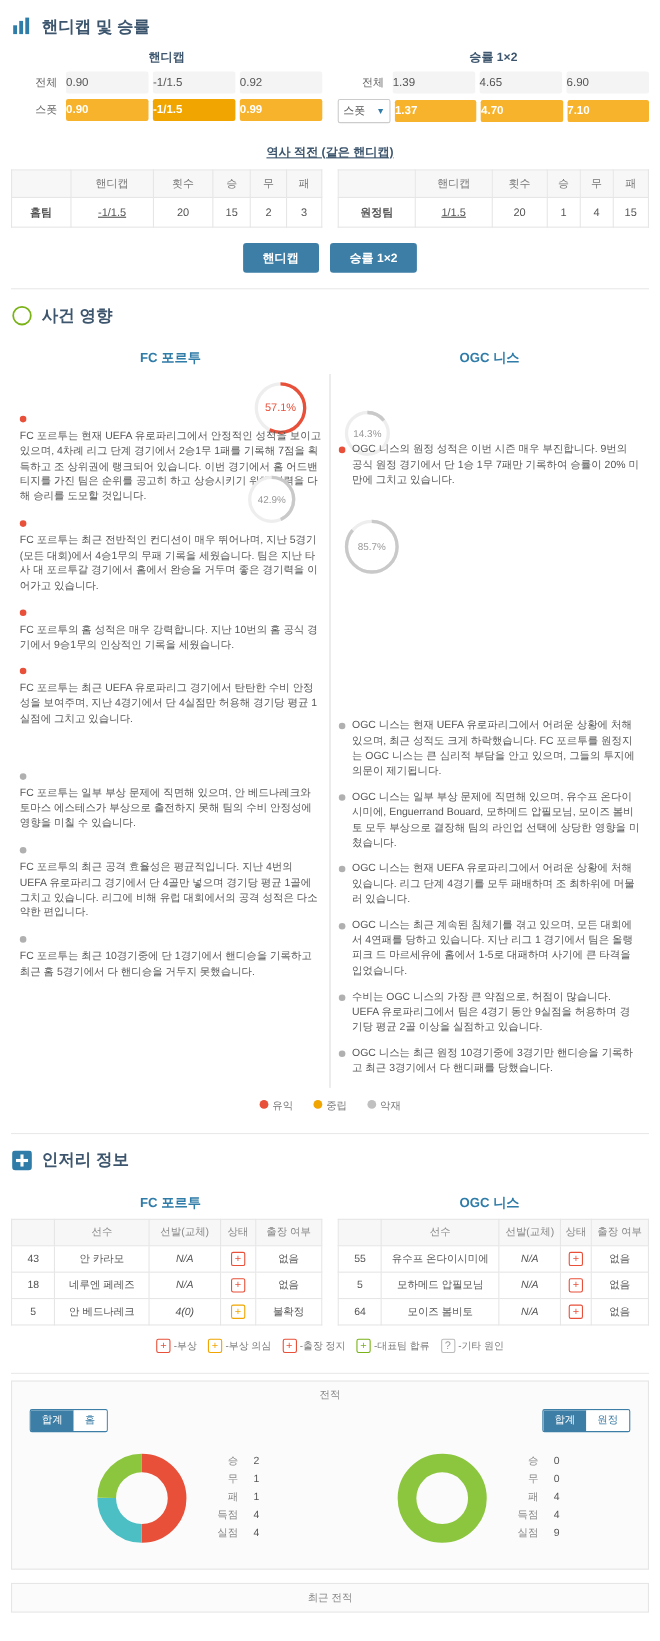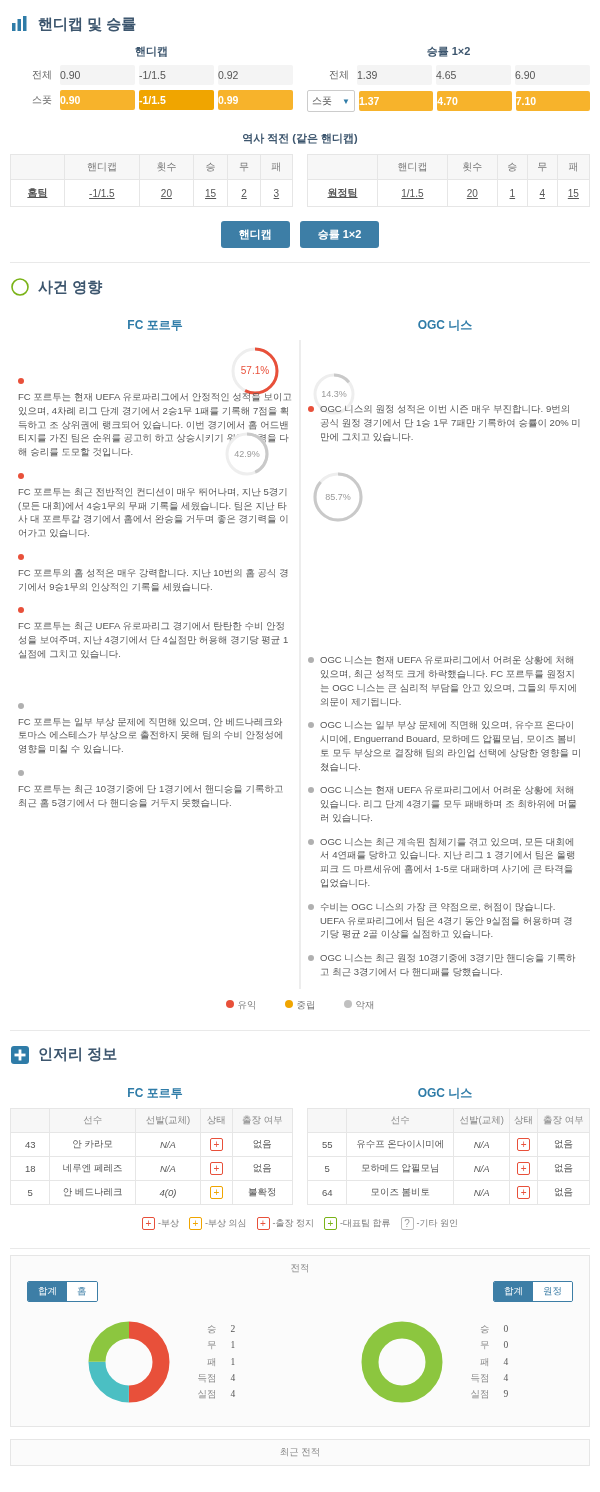--- a/index.html
+++ b/index.html
@@ -40,29 +40,29 @@
   .cell.odd { background:#f7b32b; color:#fff; font-weight:bold; }
   .cell.odd2 { background:#f0a500; color:#fff; font-weight:bold; }
   .sel {
     flex:0 0 48px; text-align:left; padding:3px 4px; font-size:10px;
     border:1px solid #ccc; background:#fff; border-radius:2px; color:#555;
     display:flex; justify-content:space-between; align-items:center;
   }
   .sel .cv { font-size:8px; color:#2f7ca8; }
 
   
-  .hist-title { text-align:center; font-weight:bold; font-size:11px; color:#3d566e; margin:14px 0 8px; }
+  .hist-title { text-align:center; font-weight:bold; font-size:11px; color:#3d566e; margin:14px 0 8px;text-decoration:underline; }
   .hist-row { display:flex; padding:0 10px; gap:14px; }
   table.hist { width:100%; border-collapse:collapse; font-size:10px; }
   table.hist th {
     background:#f7f7f7; color:#777; font-weight:normal; padding:5px 2px;
     border:1px solid #e6e6e6; text-align:center;
   }
   table.hist td {
-    padding:6px 2px; border:1px solid #e6e6e6; text-align:center; color:#555;text-decoration:underline;
+    padding:6px 2px; border:1px solid #e6e6e6; text-align:center; color:#555;
   }
   td.teamcell { color:#2f7ca8; font-weight:bold; }
   td.hcval { color:#e8503a; text-decoration:underline; }
 
   .btn-row { display:flex; justify-content:center; gap:10px; margin:14px 0 4px; }
   .btn {
     background:#3d7ea6; color:#fff; padding:6px 18px; border-radius:3px;
     font-size:11px; font-weight:bold;
   }
 
@@ -80,21 +80,21 @@
   }
   .ev-cols { display:flex; gap:0; position:relative; }
   .ev-col { width:50%; padding:0 8px; }
   .ev-col.left { text-align:left; }
   .ev-item { display:flex; gap:6px; margin-bottom:10px; line-height:1.45; font-size:9.5px; color:#555; }
   .ev-item .dot { width:6px; height:6px; border-radius:50%; flex:0 0 6px; margin-top:4px; }
   .dot.good { background:#e8503a; }
   .dot.bad  { background:#b0b0b0; }
   .ev-item .tx { flex:1; }
   .ev-col.left .ev-item { flex-direction:column; }
-  .legend { display:flex; justify-content:center; gap:28px; padding:10px 0 4px; font-size:9.5px; color:#777; }
+  .legend { display:flex; justify-content:center; gap:18px; padding:10px 0 4px; font-size:9.5px; color:#777; }
   .legend span.d { display:inline-block; width:8px; height:8px; border-radius:50%; margin-right:4px; }
 
   
   .inj-head { display:flex; padding:6px 10px 2px; }
   .inj-head div { flex:1; text-align:center; color:#2f7ca8; font-weight:bold; font-size:12px; padding:4px 0; }
   .inj-row { display:flex; padding:0 10px; gap:14px; }
   table.inj { width:100%; border-collapse:collapse; font-size:9.5px; }
   table.inj th {
     background:#f7f7f7; color:#888; font-weight:normal; padding:5px 2px;
     border:1px solid #e6e6e6; text-align:center;
@@ -107,21 +107,21 @@
   }
   .b-red { color:#e8503a; border-color:#e8503a; background:#fff; }
   .b-yel { color:#f0a500; border-color:#f0a500; background:#fff; }
   .b-grn { color:#7ab317; border-color:#7ab317; background:#fff; }
   .b-gry { color:#999; border-color:#bbb; background:#fff; }
 
   .inj-legend { display:flex; justify-content:center; flex-wrap:wrap; gap:10px; padding:12px 10px 4px; font-size:9px; color:#777; align-items:center;}
   .inj-legend .li { display:flex; align-items:center; gap:3px; }
 
   
-  .panel { margin:6px 10px 0; border:1px solid #e6e6e6; background:#fbfbfb;font-family:Liberation Serif, serif; }
+  .panel { margin:6px 10px 0; border:1px solid #e6e6e6; background:#fbfbfb; }
   .panel-title { text-align:center; font-size:9.5px; color:#888; padding:6px 0; }
   .tog-row { display:flex; justify-content:space-between; padding:0 16px;gap:34px; }
   .tog { display:inline-flex; border:1px solid #3d7ea6; border-radius:2px; overflow:hidden; }
   .tog span { padding:3px 10px; font-size:9.5px; color:#3d7ea6; background:#fff; }
   .tog span.on { background:#3d7ea6; color:#fff; }
 
   .donut-row { display:flex; align-items:center; padding:14px 16px 18px; }
   .donut-half { flex:1; display:flex; align-items:center; justify-content:center; gap:16px; }
   .stat-list { font-size:9.5px; color:#666; }
   .stat-list div { display:flex; gap:14px; justify-content:flex-end; line-height:1.7; }
@@ -296,20 +296,24 @@
         </div>
 
         <div style="height:28px"></div>
 
         <div class="ev-item">
           <span class="dot bad"></span>
           <span class="tx">FC 포르투는 일부 부상 문제에 직면해 있으며, 안 베드나레크와 토마스 에스테스가 부상으로 출전하지 못해 팀의 수비 안정성에 영향을 미칠 수 있습니다.</span>
         </div>
         <div class="ev-item">
           <span class="dot bad"></span>
+          <span class="tx">FC 포르투의 최근 공격 효율성은 평균적입니다. 지난 4번의 UEFA 유로파리그 경기에서 단 4골만 넣으며 경기당 평균 1골에 그치고 있습니다. 리그에 비해 유럽 대회에서의 공격 성적은 다소 약한 편입니다.</span>
+        </div>
+        <div class="ev-item">
+          <span class="dot bad"></span>
           <span class="tx">FC 포르투는 최근 10경기중에 단 1경기에서 핸디승을 기록하고 최근 홈 5경기에서 다 핸디승을 거두지 못했습니다.</span>
         </div>
       </div>
 
       <div class="ev-col">
         <div style="height:62px"></div>
         <div class="ev-item">
           <span class="dot good"></span>
           <span class="tx">OGC 니스의 원정 성적은 이번 시즌 매우 부진합니다. 9번의 공식 원정 경기에서 단 1승 1무 7패만 기록하여 승률이 20% 미만에 그치고 있습니다.</span>
         </div>

